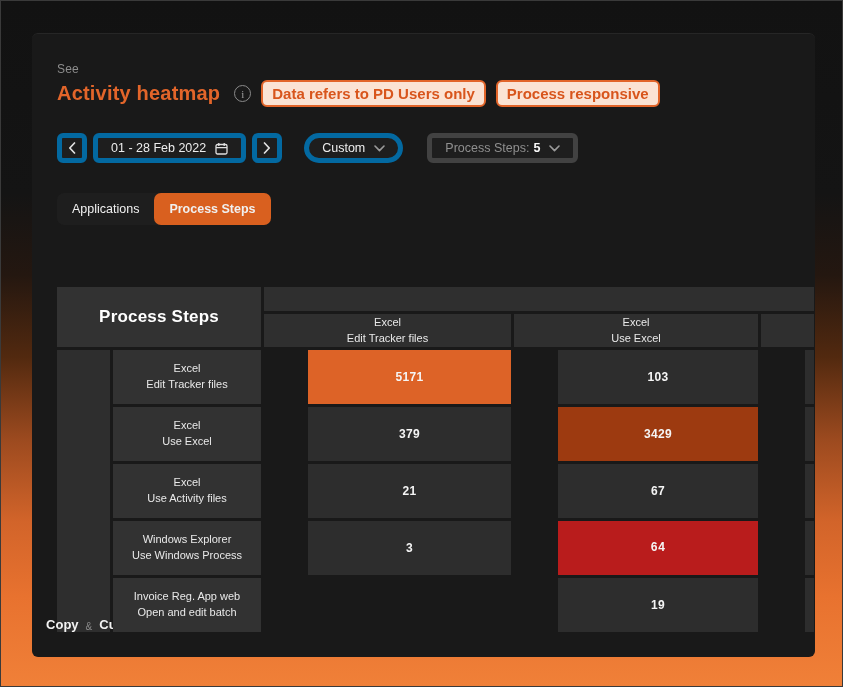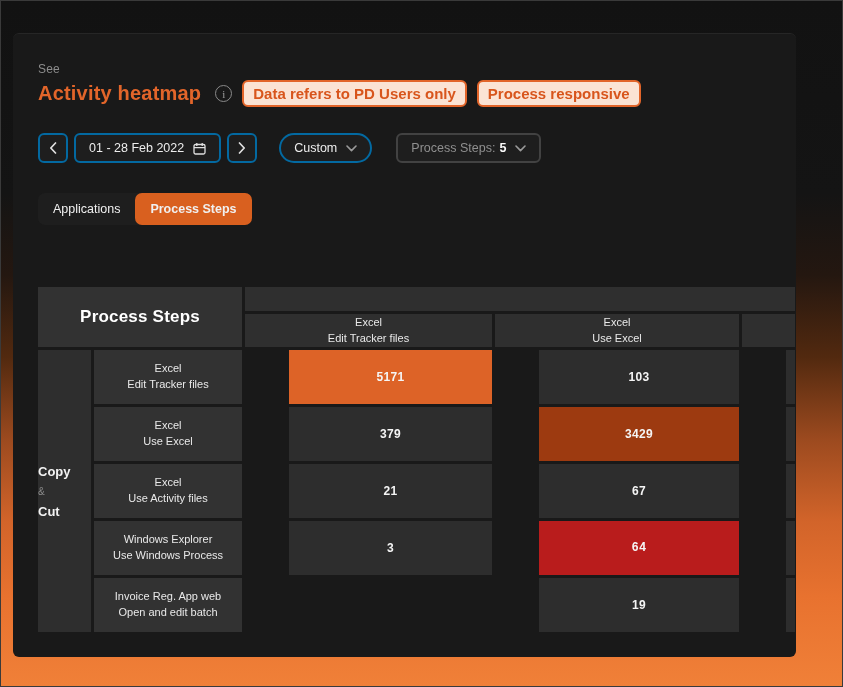--- a/index.html
+++ b/index.html
@@ -13,21 +13,21 @@
     overflow: hidden;
     border: 1px solid #3a3a3a;
     background: linear-gradient(180deg,
       #121212 0%, #141414 28%, #241710 40%,
       #52290f 52%, #9c4a1f 64%, #d2642a 76%,
       #e8722f 87%, #f08038 100%);
   }
 
   .panel {
     position: absolute;
-    left: 12px; top: 32px;
+    left: 31px; top: 32px;
     width: 783px; height: 624px;
     background: #191919;
     border-radius: 6px;
     border-top: 1px solid #262626;
     padding: 28px 0 0 25px;
     overflow: hidden;
   }
 
   
   .eyebrow { font-size: 12px; color: #8d8d8d; margin-bottom: 4px; letter-spacing: .2px; }
@@ -41,21 +41,21 @@
   }
   .badge {
     background: #fbe3d4; border: 2px solid #e2652a; color: #d8551c;
     font-size: 15px; font-weight: 700; padding: 3px 9px; border-radius: 6px;
     white-space: nowrap;
   }
 
   
   .toolbar { display: flex; align-items: center; gap: 6px; margin-bottom: 30px; }
   .tb-btn {
-    height: 30px; background: #1e1e1e; border: 2px solid #0369a1; border-radius: 6px;
+    height: 30px; background: #1e1e1e; border: 5px solid #0369a1; border-radius: 6px;
     color: #ededed; font-size: 12.5px; font-family: inherit;
     display: inline-flex; align-items: center; gap: 9px; padding: 0 13px; cursor: pointer;
   }
   .tb-btn.square { width: 30px; padding: 0; justify-content: center; }
   .tb-btn.steps { margin-left: 18px; color: #8f8f8f; border-color: #424242; }
   .tb-btn.steps .steps-value { color: #fafafa; font-weight: 700; margin-left: 4px; }
   .tb-btn svg { display: block; }
 
   
   .tabs { display: inline-flex; background: #1e1e1e; border-radius: 7px; margin-bottom: 62px; }
@@ -79,21 +79,21 @@
     color: #fff; font-size: 17px; font-weight: 700; letter-spacing: .2px;
   }
   .hm-topstrip { grid-column: 3 / 6; grid-row: 1; background: #2f2f2f; }
   .hm-colhead {
     grid-row: 2; background: #2f2f2f; color: #e9e9e9; font-size: 11px; line-height: 1.45;
     display: flex; flex-direction: column; align-items: center; justify-content: center;
     text-align: center;
   }
   .hm-side {
     grid-column: 1; grid-row: 3 / 8; background: #2e2e2e;
-    display: flex; flex-direction: column; align-items: flex-start; justify-content: center;
+    display: flex; flex-direction: row; align-items: flex-end; justify-content: center;
     gap: 7px; color: #f2f2f2;
   }
   .hm-side .big { font-size: 13px; font-weight: 700; }
   .hm-side .amp { font-size: 10px; color: #8a8a8a; }
   .hm-rowlabel {
     grid-column: 2; background: #323232; color: #e9e9e9; font-size: 11px; line-height: 1.45;
     display: flex; flex-direction: column; align-items: center; justify-content: center;
     text-align: center; padding: 0 6px;
   }
   .hm-cell {

